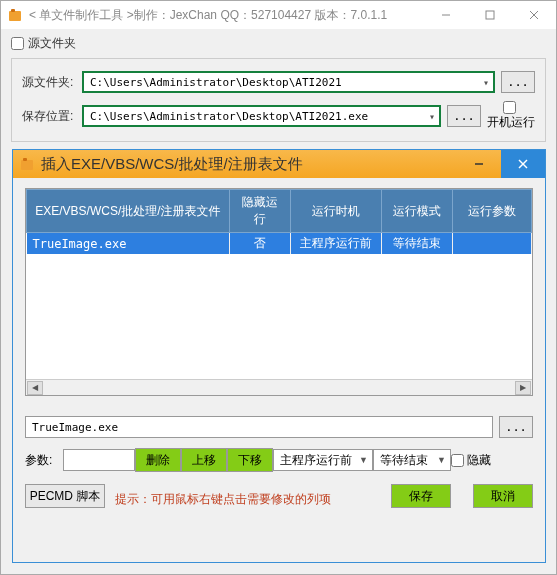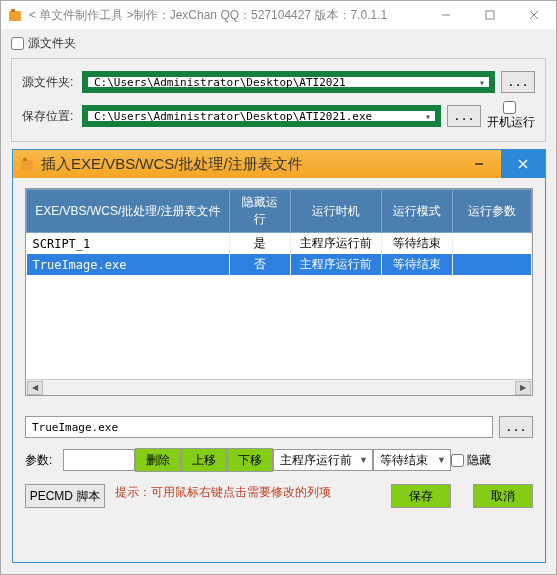--- a/index.html
+++ b/index.html
@@ -49,21 +49,21 @@
   background: #f0f0f0;
 }
 .path-row {
   display: flex; align-items: center;
   margin-bottom: 8px;
 }
 .path-row:last-child { margin-bottom: 0; }
 .path-label { width: 60px; color: #333; }
 .path-input {
   flex: 1; height: 22px;
-  border: 6px solid #15803d;
+  border: 2px solid #15803d;
   background: #fff;
   font-family: "Consolas", monospace;
   font-size: 11px;
   padding: 0 4px 0 6px;
   display: flex;
   align-items: center;
   justify-content: space-between;
 }
 .combo-arrow { color: #555; font-size: 10px; }
 .browse-btn {
@@ -206,21 +206,21 @@
   display: flex; align-items: center;
   padding: 0 4px 0 6px;
   font-size: 12px;
 }
 .combo .txt { flex: 1; }
 .combo .arr { font-size: 9px; color: #555; margin-left: 4px; }
 .hide-check { display: flex; align-items: center; }
 .hide-check input { margin-right: 3px; }
 
 .bottom-row {
-  display: flex; align-items: flex-start; gap: 10px;
+  display: flex; align-items: flex-end; gap: 10px;
 }
 .pecmd-btn {
   width: 80px; height: 24px;
   border: 1px solid #999;
   background: #e8e8e8;
   display: flex; align-items: center; justify-content: center;
   font-size: 12px;
 }
 .hint { color: #c04020; flex: 1; font-size: 12px; }
 .svg-icon-app { fill: #f0a030; }
@@ -323,27 +323,20 @@
             <thead>
               <tr>
                 <th>EXE/VBS/WCS/批处理/注册表文件</th>
                 <th>隐藏运行</th>
                 <th>运行时机</th>
                 <th>运行模式</th>
                 <th>运行参数</th>
               </tr>
             </thead>
             <tbody>
-              <tr>
-                <td class="left">SCRIPT_1</td>
-                <td>是</td>
-                <td>主程序运行前</td>
-                <td>等待结束</td>
-                <td></td>
-              </tr>
               <tr class="row-sel">
                 <td class="left">TrueImage.exe</td>
                 <td>否</td>
                 <td>主程序运行前</td>
                 <td>等待结束</td>
                 <td></td>
               </tr>
             </tbody>
           </table>
         </div>

